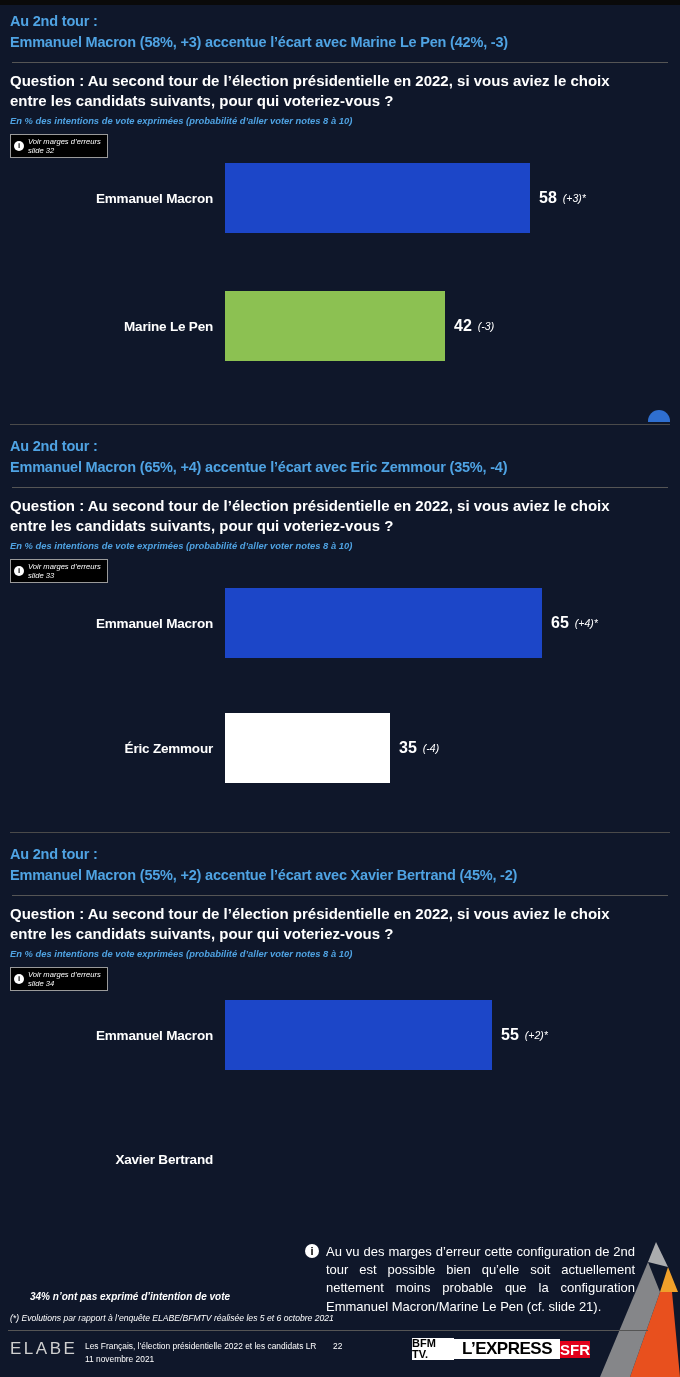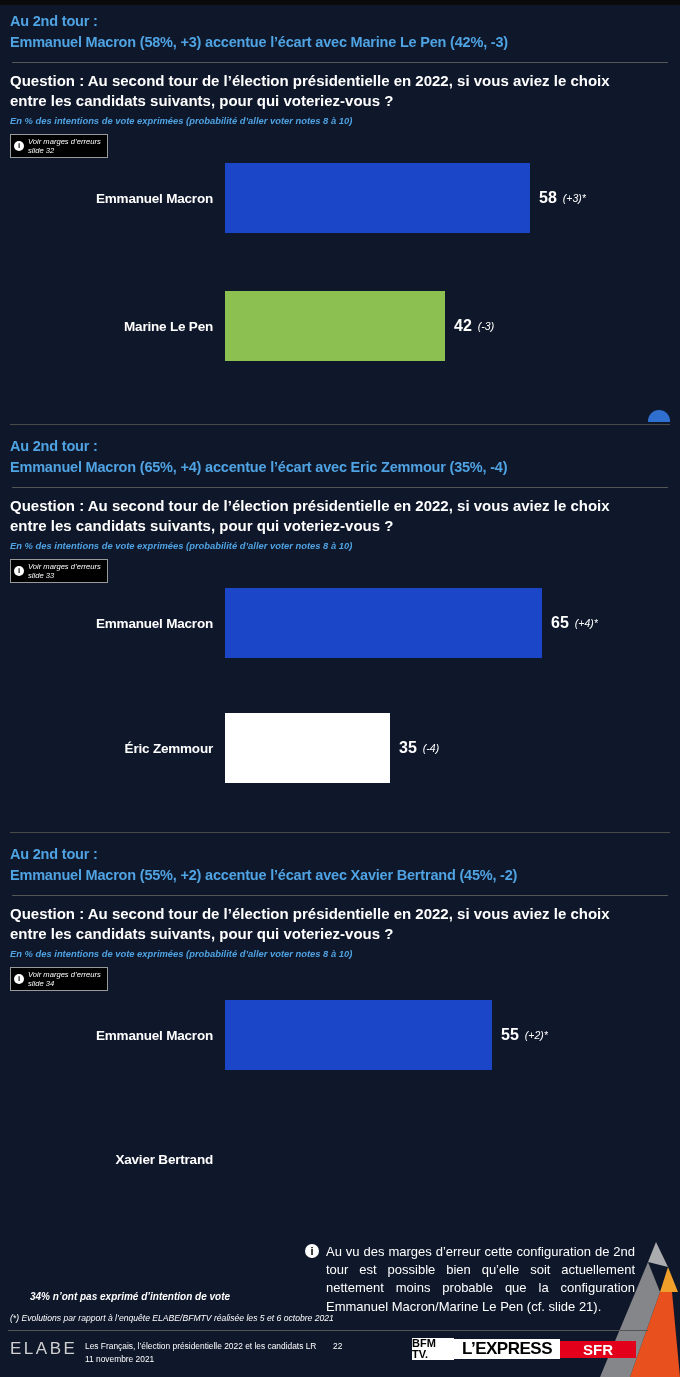--- a/index.html
+++ b/index.html
@@ -113,21 +113,21 @@
     width: 42px; display: flex; align-items: center; justify-content: center;
     position: relative; line-height: 1;
   }
   .logo-bfm span { display: block; }
   .logo-express {
     background: #fff; color: #000; font-weight: bold; font-size: 17px;
     padding: 0 8px; display: flex; align-items: center; letter-spacing: -0.5px;
   }
   .logo-sfr {
     background: #e2001a; color: #fff; font-weight: bold; font-size: 15px;
-    padding: 0 23px; display: flex; align-items: center;
+    padding: 0 0; display: flex; align-items: center;
   }
 
   .corner-graphic { position: absolute; right: 0; bottom: 0; width: 120px; height: 145px; }
   .blue-dot {
     position: absolute; right: 10px; top: 410px; width: 22px; height: 12px;
     background: #2f6fd0; border-radius: 11px 11px 0 0;
   }
   .topbar { position: absolute; left: 0; top: 0; width: 680px; height: 5px; background: #0a0a0a; }
 </style>
 </head>

